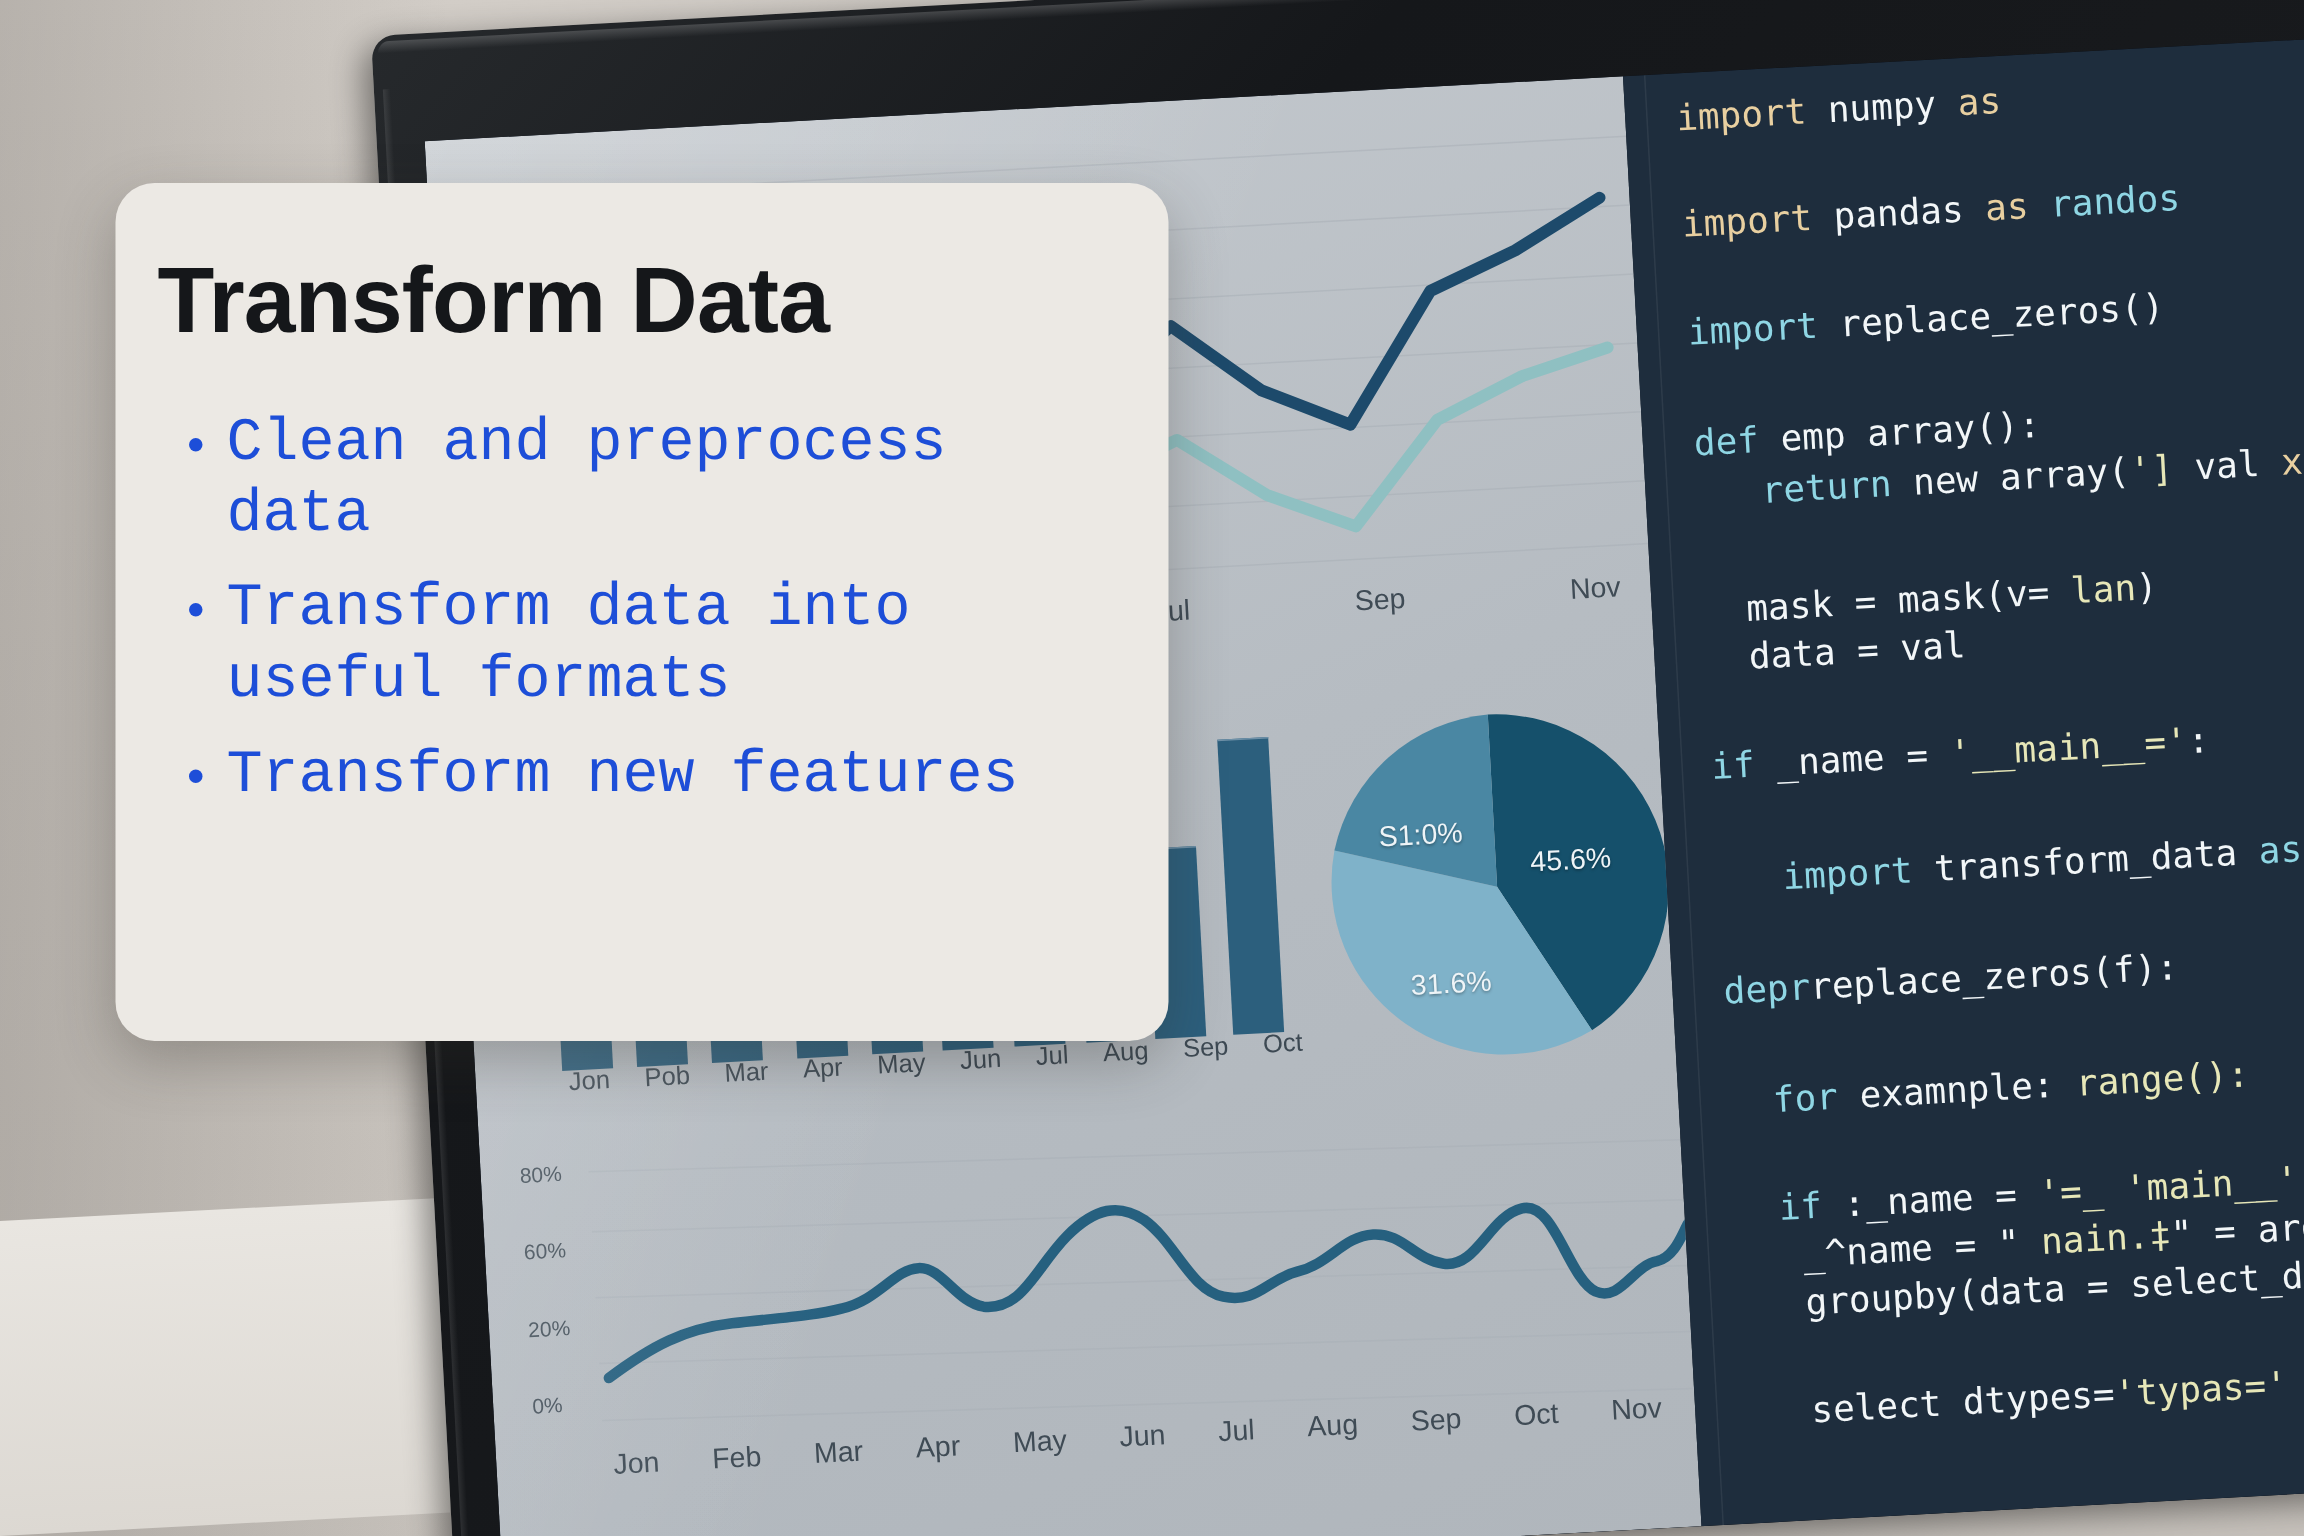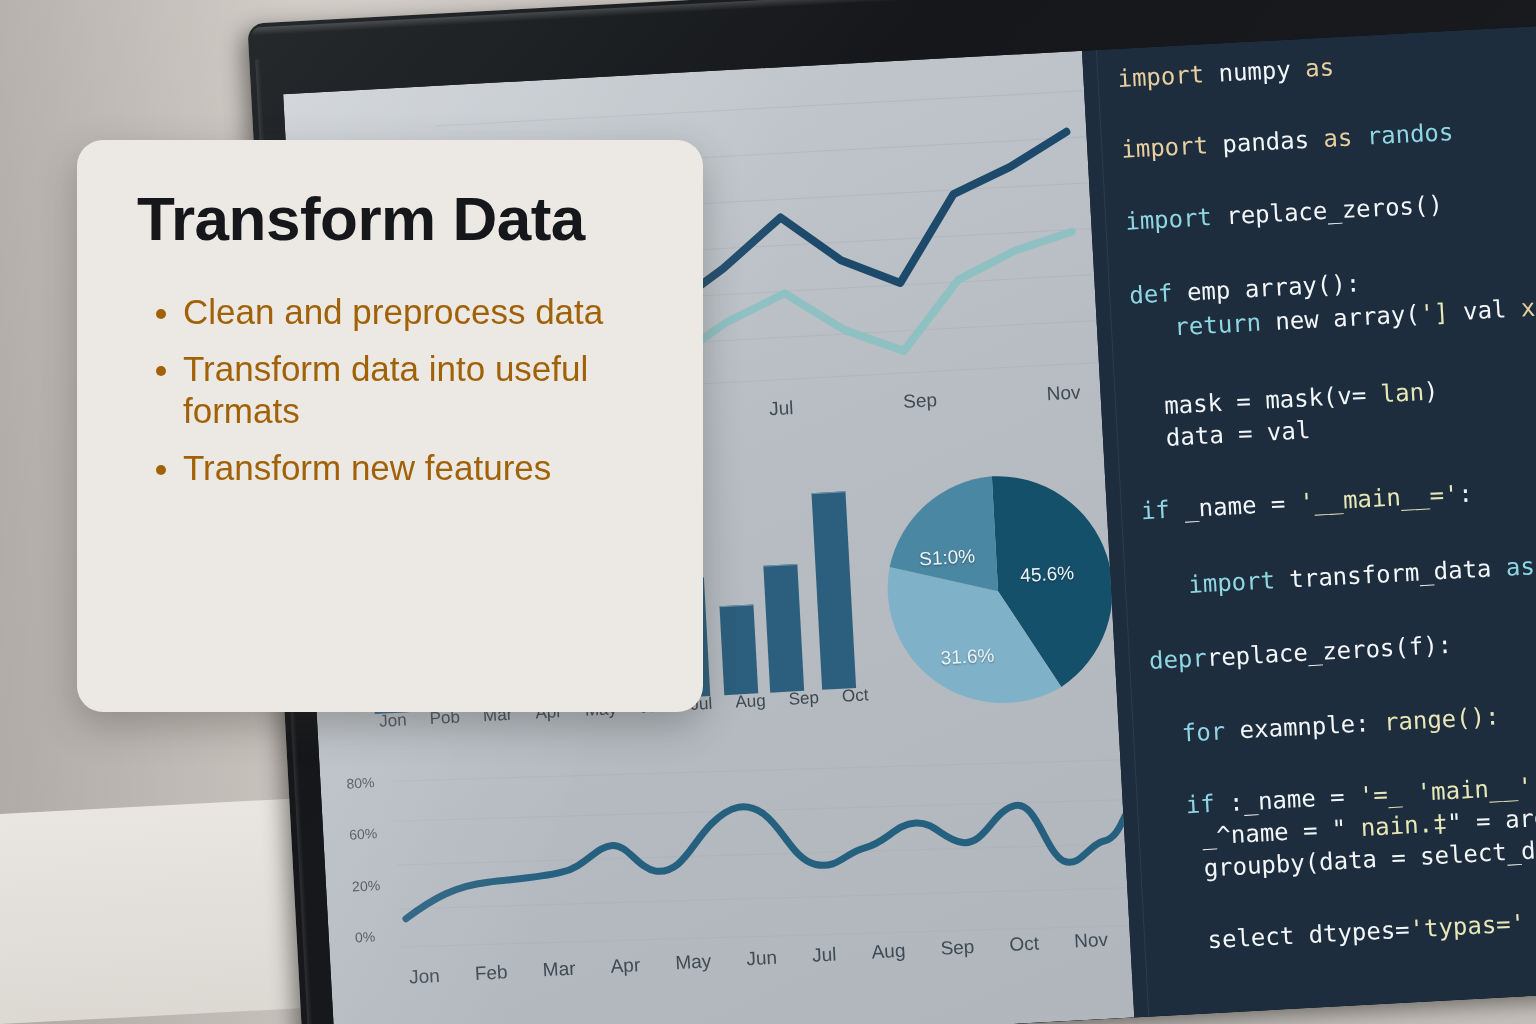--- a/index.html
+++ b/index.html
@@ -74,28 +74,28 @@
     background:rgba(255,255,255,.07);}
   #code-lines{position:absolute;left:34px;top:8px;right:0;
     font-family:"DejaVu Sans Mono", monospace;font-size:24px;line-height:1.0;}
   .cl{white-space:pre;margin:0;}
   .tok-kw{color:#e8cfa0;}
   .tok-cy{color:#8fd6e4;}
   .tok-id{color:#f2f6f8;}
   .tok-str{color:#e7e7b8;}
 
   
-  #card{position:absolute;left:77px;top:140px;width:626px;height:572px;
+  #card{position:absolute;left:77px;top:122px;width:702px;height:572px;
     background:#ece9e4;border-radius:26px;
     box-shadow:0 14px 38px rgba(50,45,40,.30);
-    padding:46px 40px 0 60px;box-sizing:border-box;}
+    padding:46px 40px 0 28px;box-sizing:border-box;}
   #card h1{margin:0 0 40px 0;font-size:62px;font-weight:bold;color:#15171a;
     letter-spacing:-.5px;line-height:1.05;}
   #card ul{margin:0;padding-left:46px;list-style:disc;}
-  #card li{font-size:35px;line-height:1.18;color:#a16207;margin-bottom:16px;}
+  #card li{font-size:40px;line-height:1.18;color:#1d4ed8;margin-bottom:16px;font-family:Liberation Mono, monospace;}
   #card li::marker{font-size:34px;}
 
   .glare-screen{position:absolute;inset:0;pointer-events:none;
     background:linear-gradient(110deg,rgba(255,255,255,.07),rgba(255,255,255,0) 35%);}
 </style>
 </head>
 <body>
 
 <div id="wall"></div>
 <div id="wall-shadow"></div>

